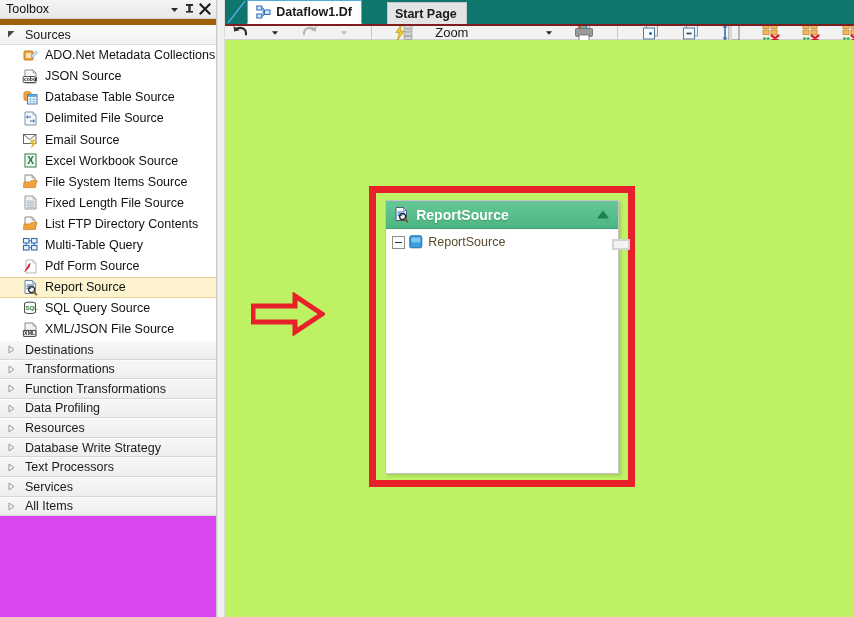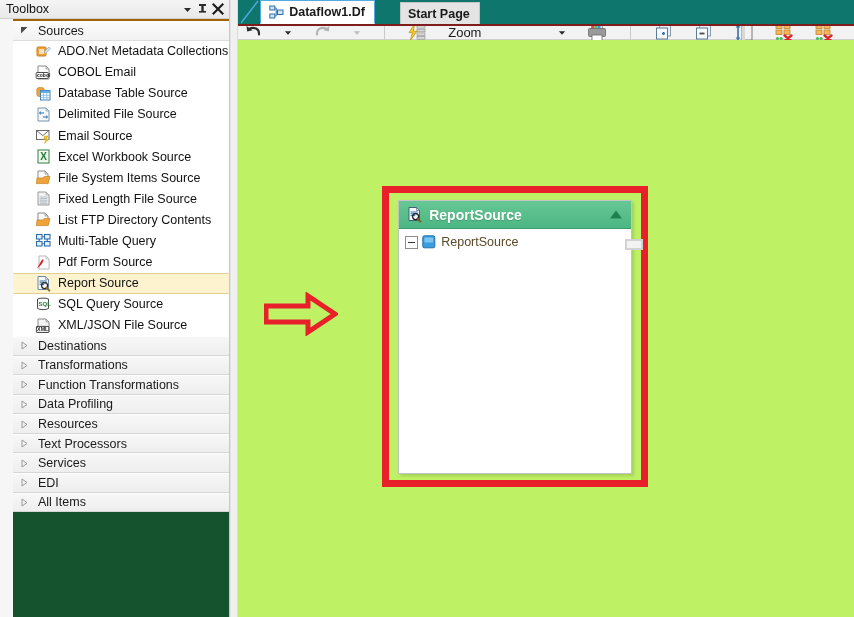--- a/index.html
+++ b/index.html
@@ -55,25 +55,24 @@
   .tb-hdr-btn {
     width: 15px;
     height: 15px;
     display: inline-flex;
     align-items: center;
     justify-content: center;
     cursor: pointer;
   }
   .tb-list {
     flex: 1 1 auto;
-    background: #14532d;
+    background: #d946ef;
     overflow: hidden;
     position: relative;
-    border-top: 2px solid #a16207;
-    margin-left: 13px;
+    border-top: 6px solid #a16207;
   }
 
   .cat-row {
     height: 19.6px;
     display: flex;
     align-items: center;
     padding-left: 7px;
     box-sizing: border-box;
     background: linear-gradient(to bottom,#f7f7f7 0%, #eeeeee 100%);
     border-bottom: 1px solid #d6d6d6;
@@ -431,21 +430,21 @@
 
       <div class="item-row">
         <span class="item-icon">
           <svg width="17" height="17" viewBox="0 0 17 17">
             <path d="M3 2 H11 L14 5 V15 H3 Z" fill="#fcfcfc" stroke="#8a8a8a"></path>
             <path d="M11 2 L11 5 L14 5 Z" fill="#dcdcdc" stroke="#8a8a8a" stroke-width="0.6"></path>
             <rect x="1.2" y="8.5" width="12" height="6" rx="0.8" fill="#ffffff" stroke="#3a3a3a" stroke-width="0.9"></rect>
             <text x="2" y="13.3" font-family="Liberation Sans, sans-serif" font-size="5" fill="#1a1a1a" font-weight="bold">cobol</text>
           </svg>
         </span>
-        <span class="item-label">COBOL Email</span>
+        <span class="item-label">JSON Source</span>
       </div>
 
       <div class="item-row">
         <span class="item-icon">
           <svg width="17" height="17" viewBox="0 0 17 17">
             <ellipse cx="5.5" cy="4" rx="3.6" ry="1.6" fill="#f0a33a" stroke="#c97f22" stroke-width="0.7"></ellipse>
             <path d="M1.9 4 V10 A3.6 1.6 0 0 0 9.1 10 V4" fill="#f0a33a" stroke="#c97f22" stroke-width="0.7"></path>
             <rect x="5.5" y="5.5" width="9.5" height="9.5" fill="#ffffff" stroke="#2f6fae" stroke-width="0.9"></rect>
             <rect x="5.5" y="5.5" width="9.5" height="2.4" fill="#5fa8dd"></rect>
             <path d="M8.6 7.9 V15 M11.8 7.9 V15 M5.5 10.3 H15 M5.5 12.7 H15" stroke="#7fb9e4" stroke-width="0.8"></path>
@@ -619,37 +618,37 @@
             </svg>
         </span>
         <span class="cat-label">Resources</span>
       </div>
       <div class="cat-row">
         <span class="cat-tri">
           <svg width="9" height="9" viewBox="0 0 9 9">
               <path d="M2 1 L7 4.5 L2 8 Z" fill="none" stroke="#9a9a9a" stroke-width="1"></path>
             </svg>
         </span>
+        <span class="cat-label">Database Write Strategy</span>
+      </div>
+      <div class="cat-row">
+        <span class="cat-tri">
+          <svg width="9" height="9" viewBox="0 0 9 9">
+              <path d="M2 1 L7 4.5 L2 8 Z" fill="none" stroke="#9a9a9a" stroke-width="1"></path>
+            </svg>
+        </span>
         <span class="cat-label">Text Processors</span>
       </div>
       <div class="cat-row">
         <span class="cat-tri">
           <svg width="9" height="9" viewBox="0 0 9 9">
               <path d="M2 1 L7 4.5 L2 8 Z" fill="none" stroke="#9a9a9a" stroke-width="1"></path>
             </svg>
         </span>
         <span class="cat-label">Services</span>
-      </div>
-      <div class="cat-row">
-        <span class="cat-tri">
-          <svg width="9" height="9" viewBox="0 0 9 9">
-              <path d="M2 1 L7 4.5 L2 8 Z" fill="none" stroke="#9a9a9a" stroke-width="1"></path>
-            </svg>
-        </span>
-        <span class="cat-label">EDI</span>
       </div>
       <div class="cat-row">
         <span class="cat-tri">
           <svg width="9" height="9" viewBox="0 0 9 9">
               <path d="M2 1 L7 4.5 L2 8 Z" fill="none" stroke="#9a9a9a" stroke-width="1"></path>
             </svg>
         </span>
         <span class="cat-label">All Items</span>
       </div>
 

